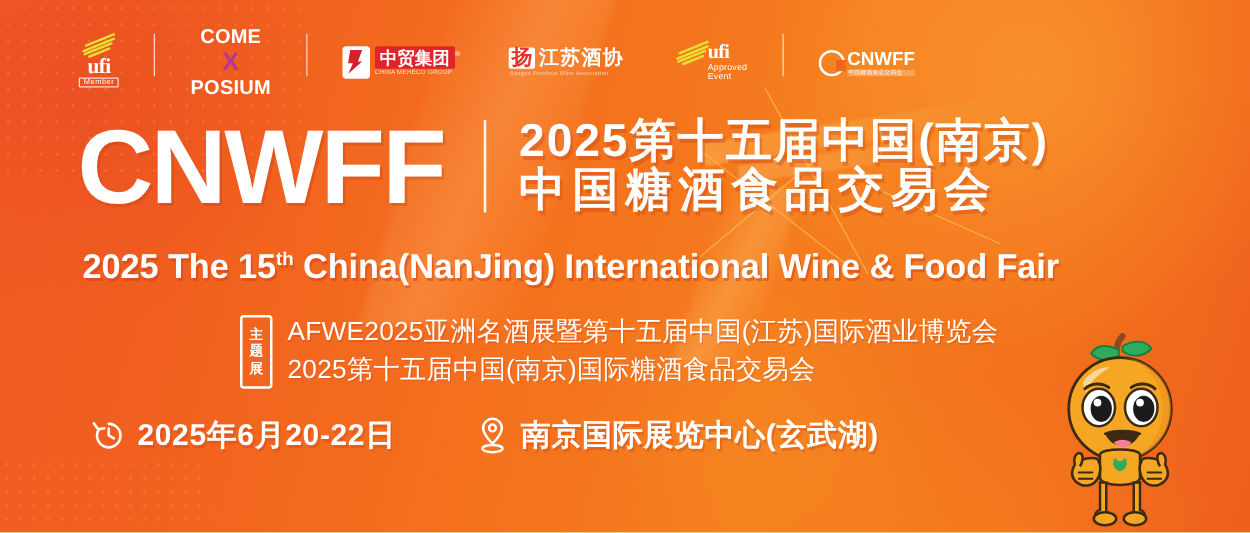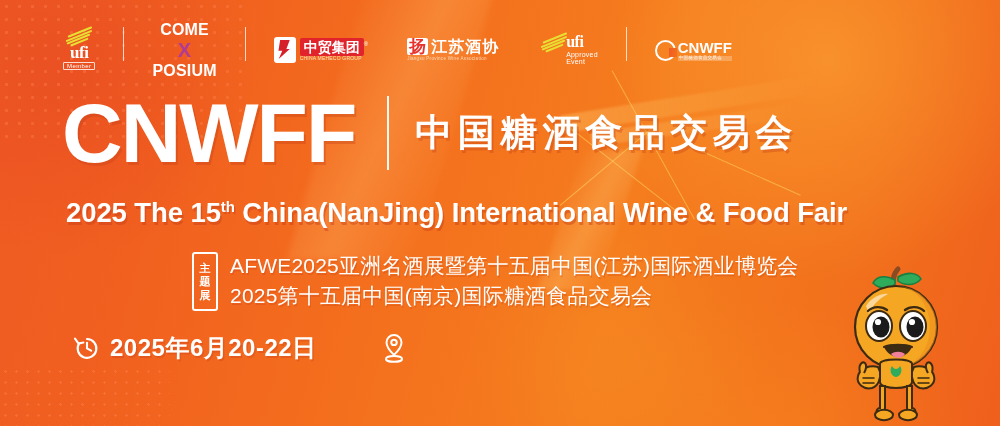--- a/index.html
+++ b/index.html
@@ -298,20 +298,21 @@
           <span class="n">中国糖酒食品交易会</span>
         </div>
       </div>
     </div>
   </div>
 
   <div class="headline">
     <div class="cnwff-big">CNWFF</div>
     <div class="v-divider"></div>
     <div class="cn-title">
+      <span class="l1">2025第十五届中国(南京)</span>
       <span class="l2">中国糖酒食品交易会</span>
     </div>
   </div>
 
   <div class="en-sub"><span>2025 The 15</span><sup>th</sup><span> China(NanJing) International Wine &amp; Food Fair</span></div>
 
   <div class="themes">
     <div class="theme-badge">
       <span>主</span>
       <span>题</span>
@@ -338,20 +339,21 @@
     <div class="meta-gap"></div>
 
     <div class="meta-item">
       <span>
         <svg class="icon-svg" width="30" height="32" viewBox="0 0 32 34" fill="none" stroke="#fff" stroke-width="2.1" stroke-linecap="round">
           <path d="M16 3.2c-4.4 0-8 3.5-8 7.9 0 5.6 8 13.2 8 13.2s8-7.6 8-13.2c0-4.4-3.6-7.9-8-7.9z"></path>
           <circle cx="16" cy="11" r="2.9"></circle>
           <ellipse cx="16" cy="28.6" rx="8.6" ry="3.1"></ellipse>
         </svg>
       </span>
+      <span class="txt">南京国际展览中心(玄武湖)</span>
     </div>
   </div>
 
   <div class="mascot">
     <svg width="128" height="162" viewBox="0 0 128 162" fill="none">
 
       <path d="M62 28 C60 18, 61 10, 66 5" stroke="#8a4b22" stroke-width="5" stroke-linecap="round" fill="none"></path>
       <path d="M63 16 C52 10, 44 13, 41 19 C48 26, 58 25, 63 20 Z" fill="#2eab5b" stroke="#1c7f42" stroke-width="1.6"></path>
       <path d="M66 13 C76 7, 86 9, 89 15 C82 23, 71 21, 66 17 Z" fill="#2eab5b" stroke="#1c7f42" stroke-width="1.6"></path>
 

